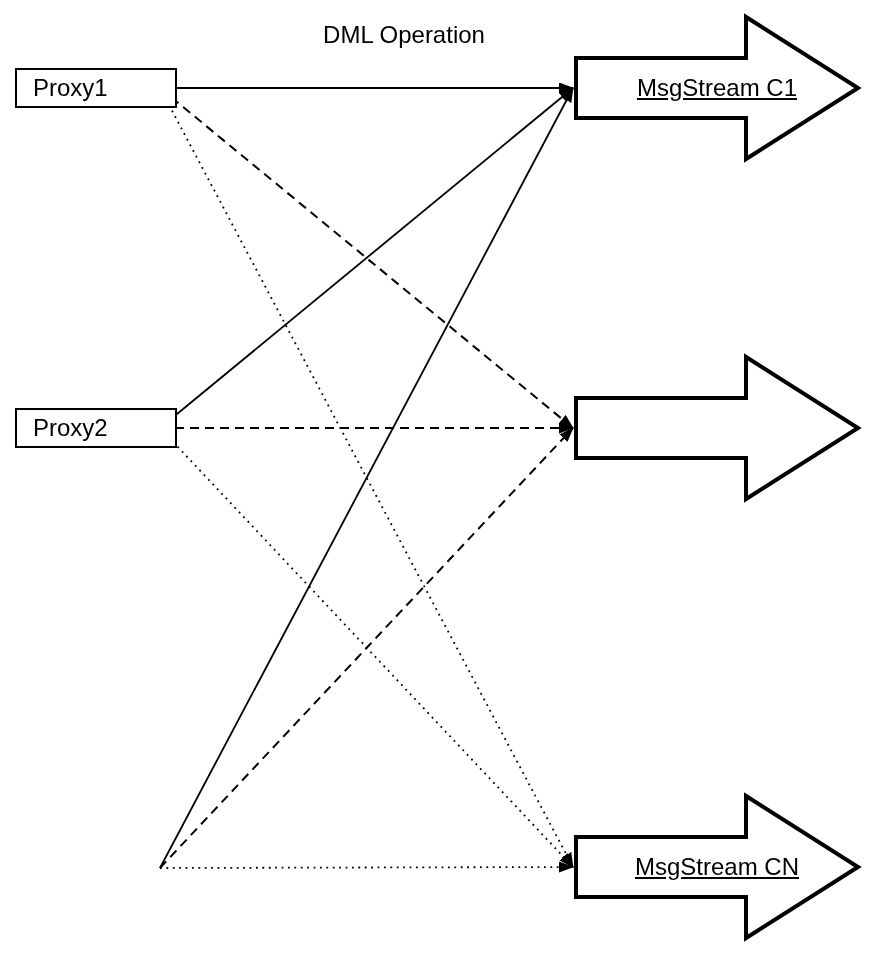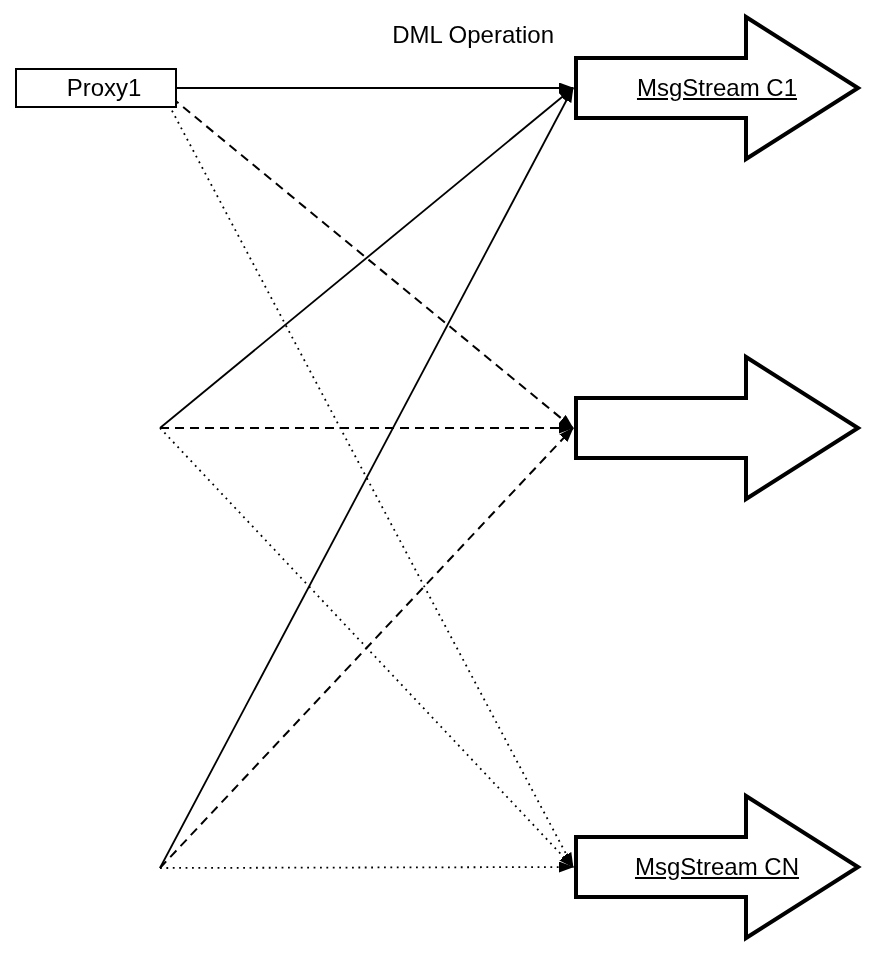--- a/index.html
+++ b/index.html
@@ -32,21 +32,21 @@
   .proxy-box {
     position: absolute;
     left: 15px;
     width: 162px;
     height: 40px;
     box-sizing: border-box;
     background: #ffffff;
     border: 2.5px solid #000000;
     display: flex;
     align-items: center;
-    justify-content: center;
+    justify-content: flex-start;
     font-size: 24px;
     line-height: 1;
     padding-left: 16px;
   }
   
   .stream-label {
     position: absolute;
     left: 576px;
     width: 282px;
     height: 30px;
@@ -57,21 +57,21 @@
     line-height: 1;
     pointer-events: none;
     text-decoration: underline;
   }
   
   .edge-annotation {
     position: absolute;
     left: 254px;
     top: 22px;
     width: 300px;
-    text-align: right;
+    text-align: center;
     font-size: 24px;
     line-height: 26px;
   }
 </style>
 </head>
 <body>
 
 <div class="canvas">
 
   <svg class="wires" viewBox="0 0 875 956">
@@ -98,20 +98,23 @@
     <path class="stream-arrow" d="M576,837 H746 V796 L858,867 L746,938 V897 H576 Z"></path>
   </svg>
 
   <div class="edge-annotation">
     <div>DML Operation</div>
   </div>
 
   <div class="proxy-box" style="top:68px">
     <span>Proxy1</span>
   </div>
+  <div class="proxy-box" style="top:408px">
+    <span>Proxy2</span>
+  </div>
 
   <div class="stream-label" style="top:73px">
     <span>MsgStream C1</span>
   </div>
   <div class="stream-label" style="top:852px">
     <span>MsgStream CN</span>
   </div>
 
 </div>
 

